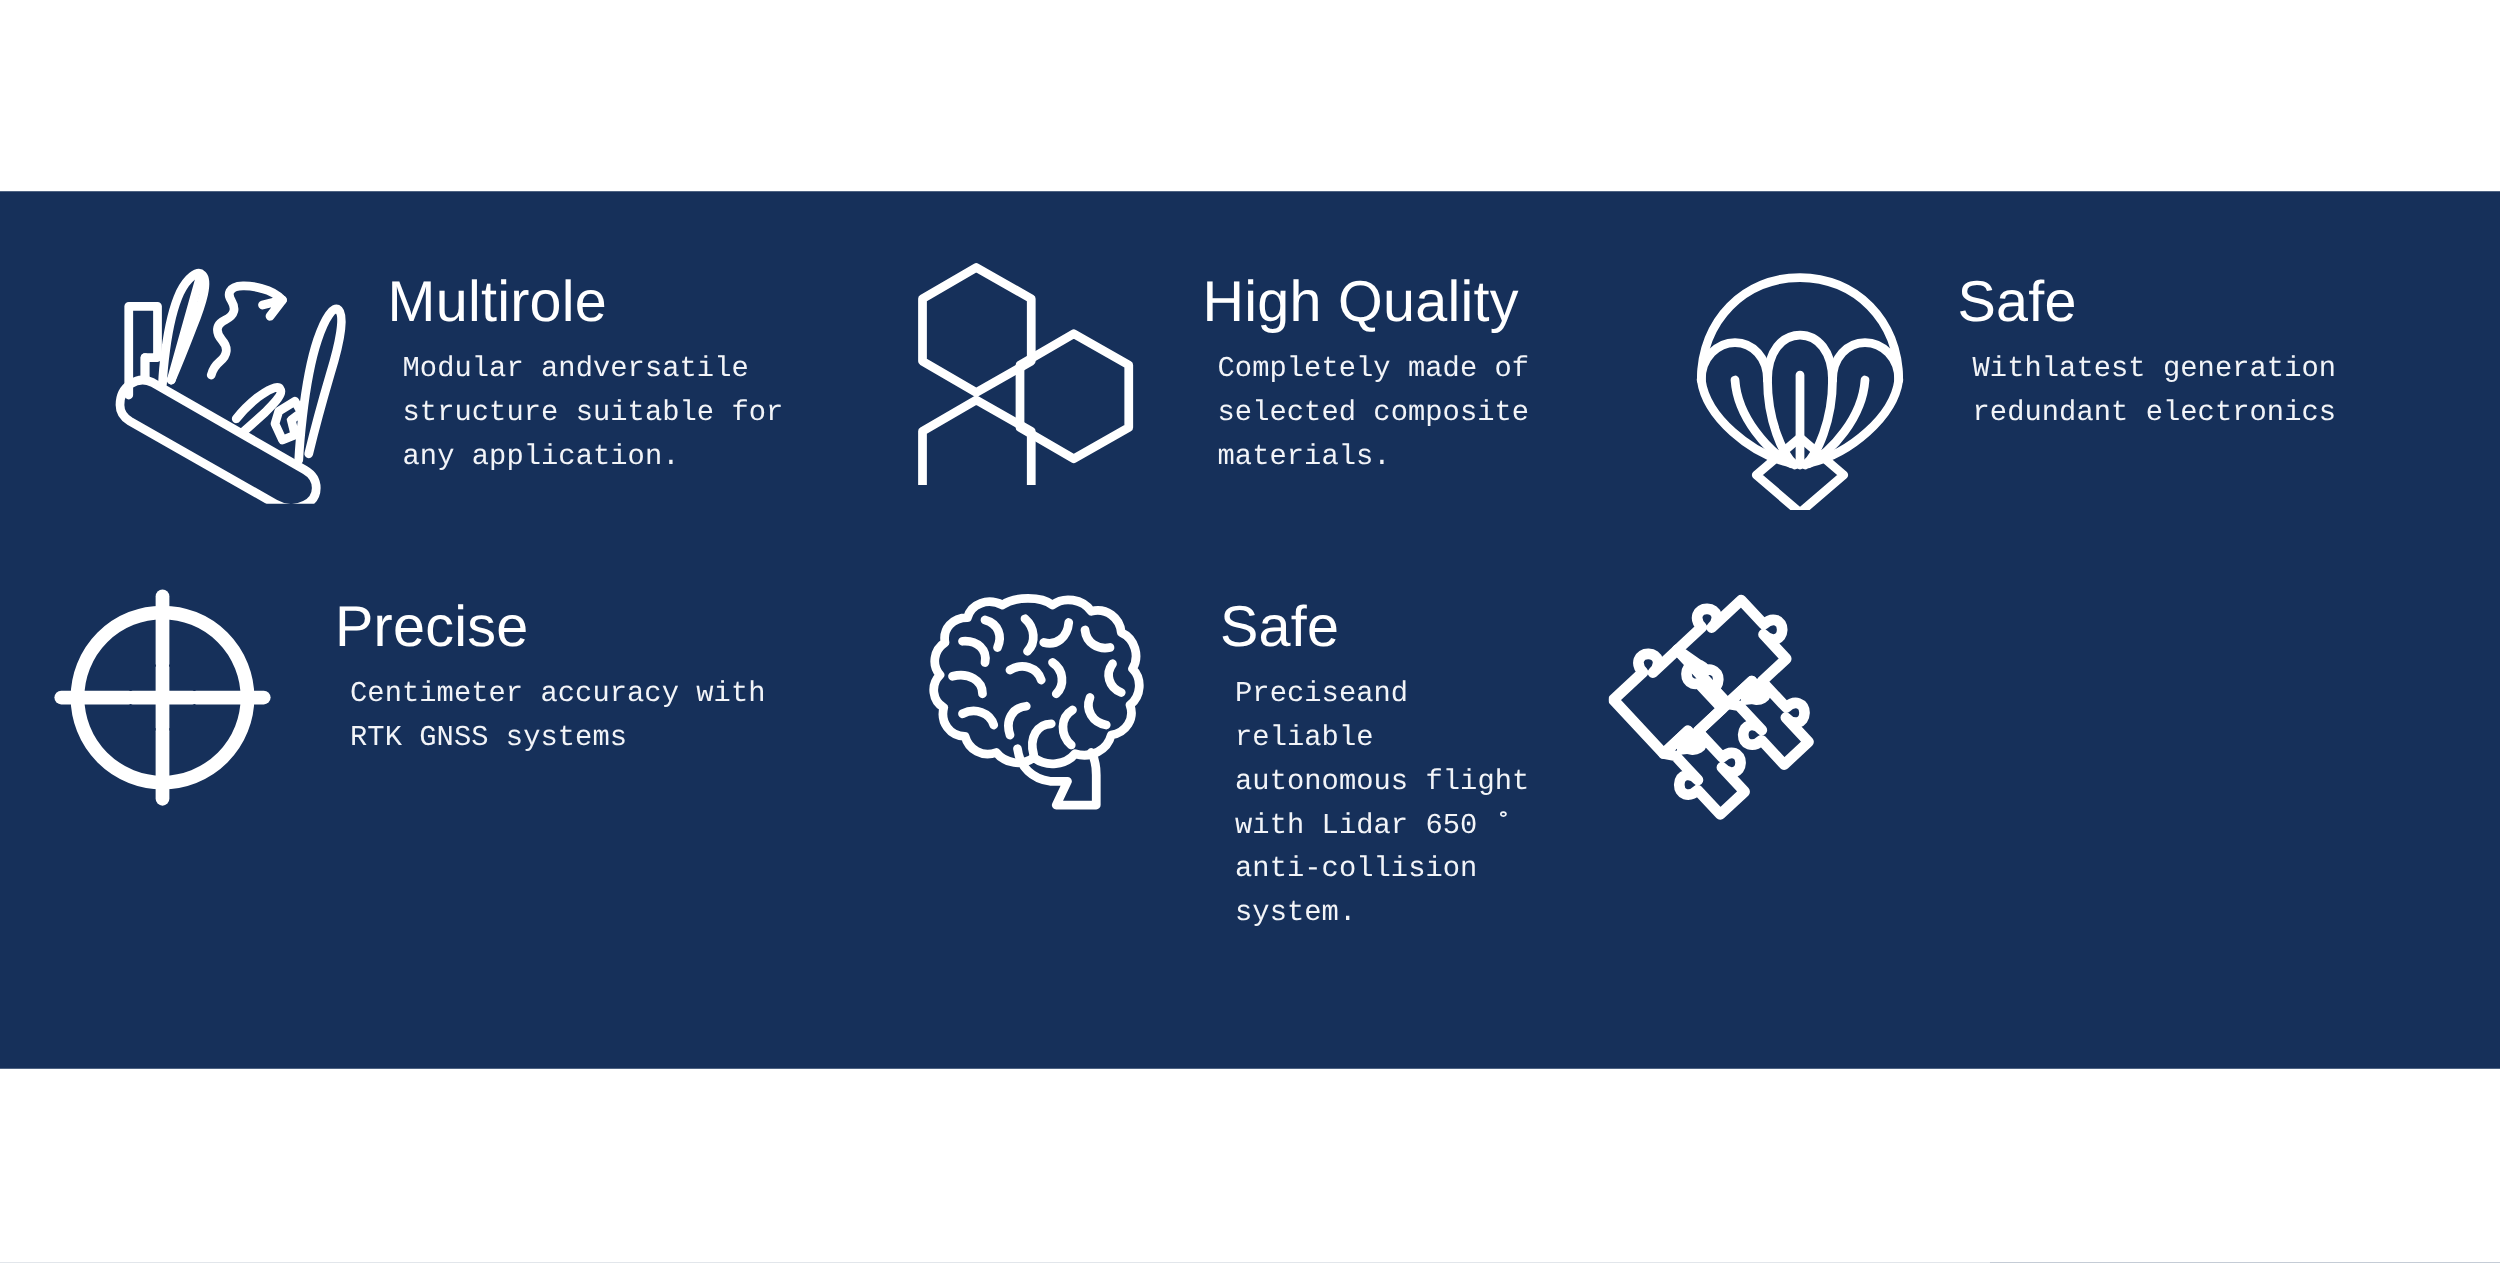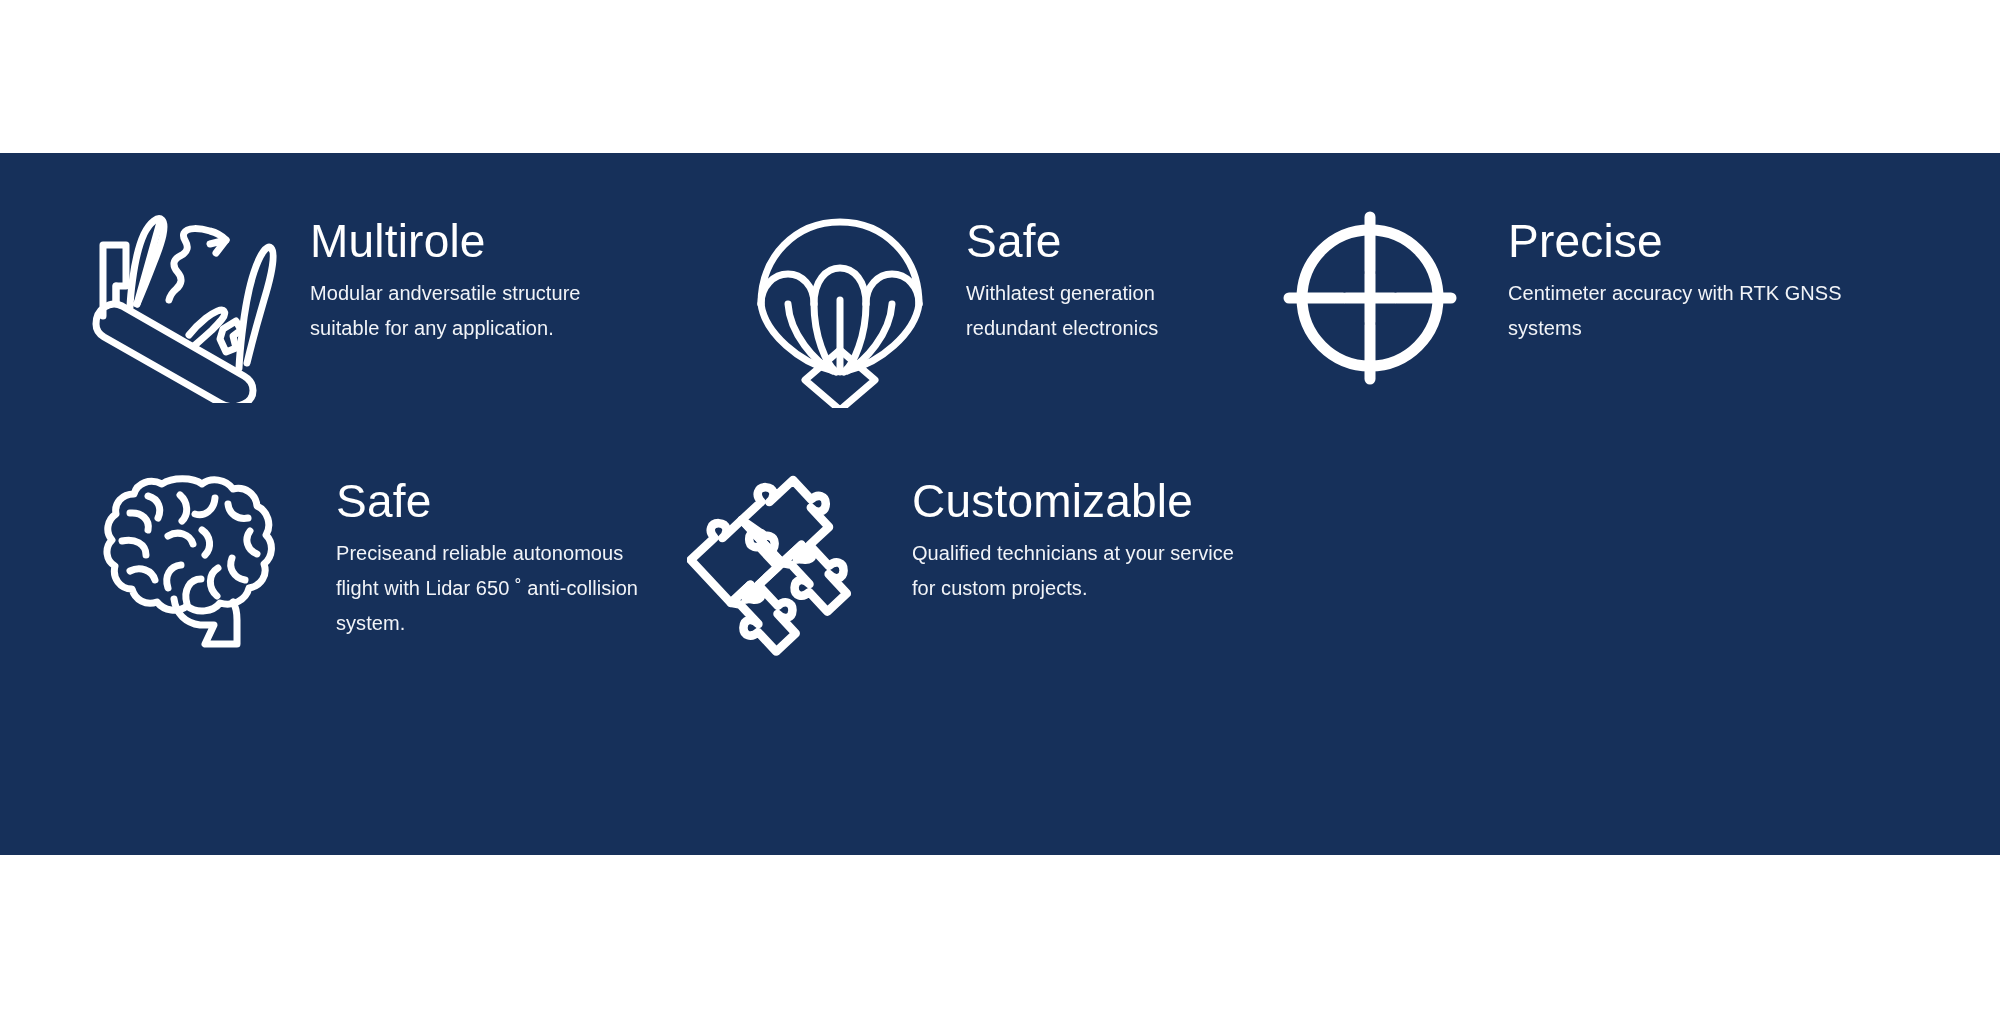--- a/index.html
+++ b/index.html
@@ -91,26 +91,27 @@
     font-size: 46px;
     font-weight: 400;
     line-height: 50px;
     letter-spacing: 0.2px;
     margin: 0 0 10px 0;
     white-space: nowrap;
   }
 
   .feature-desc {
     color: #f2f4f8;
-    font-size: 20px;
+    font-size: 23px;
     font-weight: 400;
     line-height: 35px;
     letter-spacing: 0.05px;
-    margin: 0;
+    margin: 12px;
     max-width: 330px;
+    font-family: Liberation Mono, monospace;
   }
   .col-3 .feature-desc { max-width: 360px; }
   .row-2.col-1 .feature-desc { max-width: 340px; }
   .row-2.col-3 .feature-desc { max-width: 380px; }
 
   
   .stroke-icon {
     fill: none;
     stroke: #ffffff;
     stroke-width: 7;
@@ -149,20 +150,38 @@
               <path d="M155 160 C155 160 158 100 170 64 C176 46 183 36 187 40 C192 45 188 66 180 92 C170 126 163 155 163 155"></path>
             </g>
           </svg>
         </div>
         <div class="text-wrap">
           <h3 class="feature-title">Multirole</h3>
           <p class="feature-desc">Modular andversatile structure suitable for any application.</p>
         </div>
       </div>
 
+      <div class="feature row-1 col-2">
+        <div class="icon-wrap">
+          <svg width="175" height="180" viewBox="0 0 175 180" aria-hidden="true">
+            <g class="stroke-icon" stroke-width="9" stroke-linejoin="miter" stroke-linecap="butt">
+
+              <polygon points="48,6 92,31 92,81 48,106 5,81 5,31"></polygon>
+
+              <polygon points="48,112 92,137 92,187 48,212 5,187 5,137"></polygon>
+
+              <polygon points="126,59 170,84 170,134 126,159 83,134 83,84"></polygon>
+            </g>
+          </svg>
+        </div>
+        <div class="text-wrap">
+          <h3 class="feature-title">High Quality</h3>
+          <p class="feature-desc">Completely made of selected composite materials.</p>
+        </div>
+      </div>
 
       <div class="feature row-2 col-1">
         <div class="icon-wrap">
           <svg width="175" height="200" viewBox="0 0 175 200" aria-hidden="true">
             <g class="stroke-icon" stroke-width="6.5">
 
               <path d="M8 96 C8 48 43 14 87 14 C131 14 166 48 166 96"></path>
 
               <path d="M8 96 C8 78 21 66 35 66 C49 66 61 78 61 96"></path>
               <path d="M61 96 C61 73 73 60 87 60 C101 60 113 73 113 96"></path>
@@ -262,21 +281,17 @@
                 <path d="M100 100 L128 100 C128 110 120 114 114 108 L114 108 L134 108
                          L134 136 C144 136 148 144 142 150 C136 156 128 152 128 142 L128 170
                          L100 170 L100 142 C90 142 86 134 92 128 C98 122 106 126 106 136 L106 108 Z"></path>
 
                 <path d="M66 100 L100 100"></path>
                 <path d="M100 38 L100 100"></path>
               </g>
             </g>
           </svg>
         </div>
-        <div class="text-wrap">
-          <h3 class="feature-title">Customizable</h3>
-          <p class="feature-desc">Qualified technicians at your service for custom projects.</p>
-        </div>
       </div>
 
     </div>
   </div>
 </div>
 
 </body></html>

